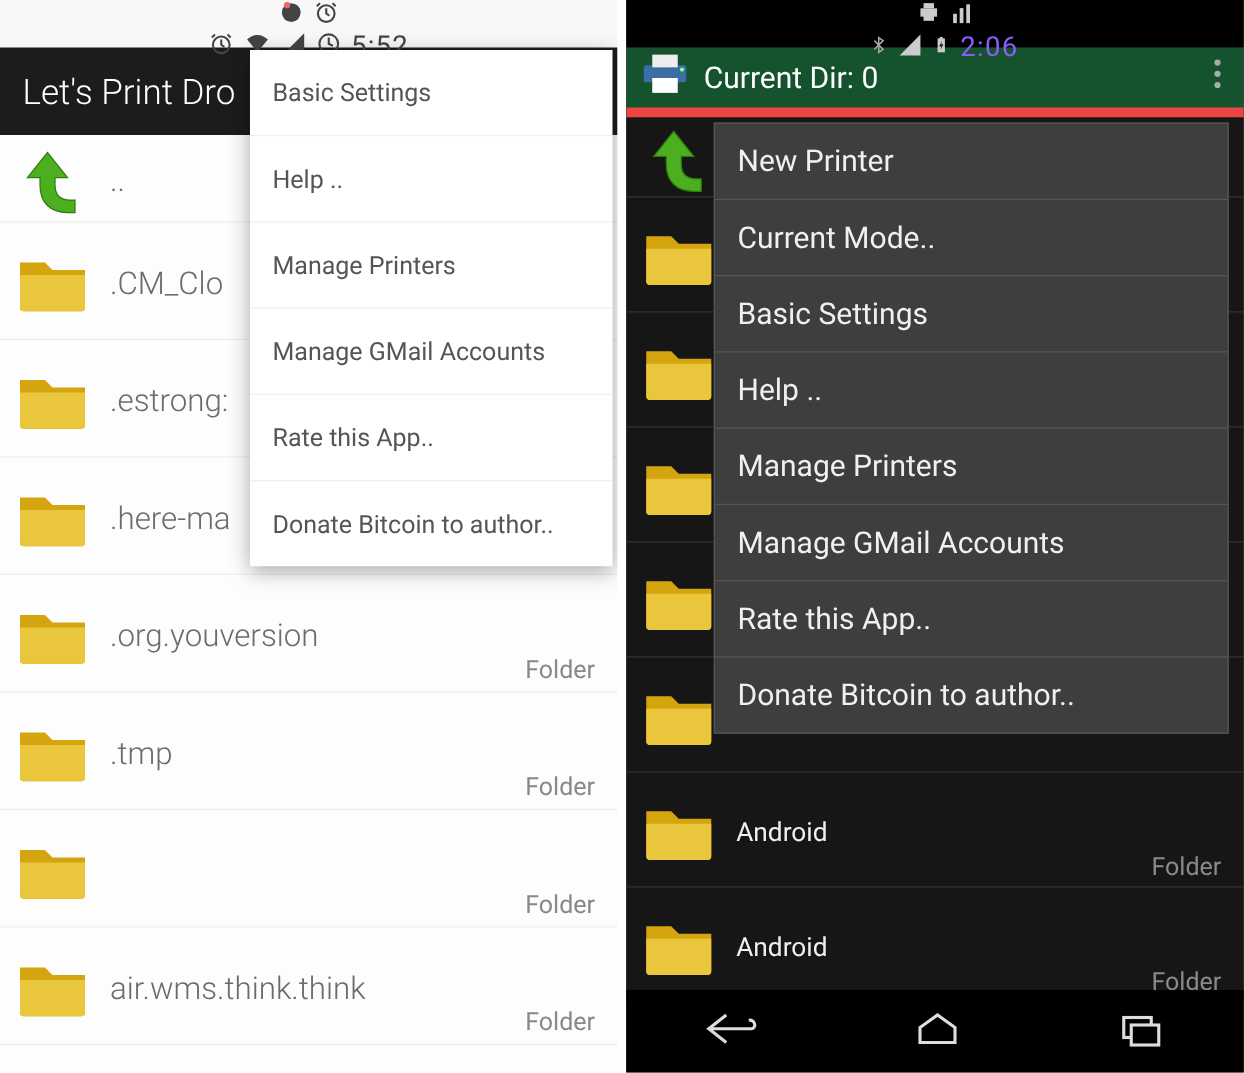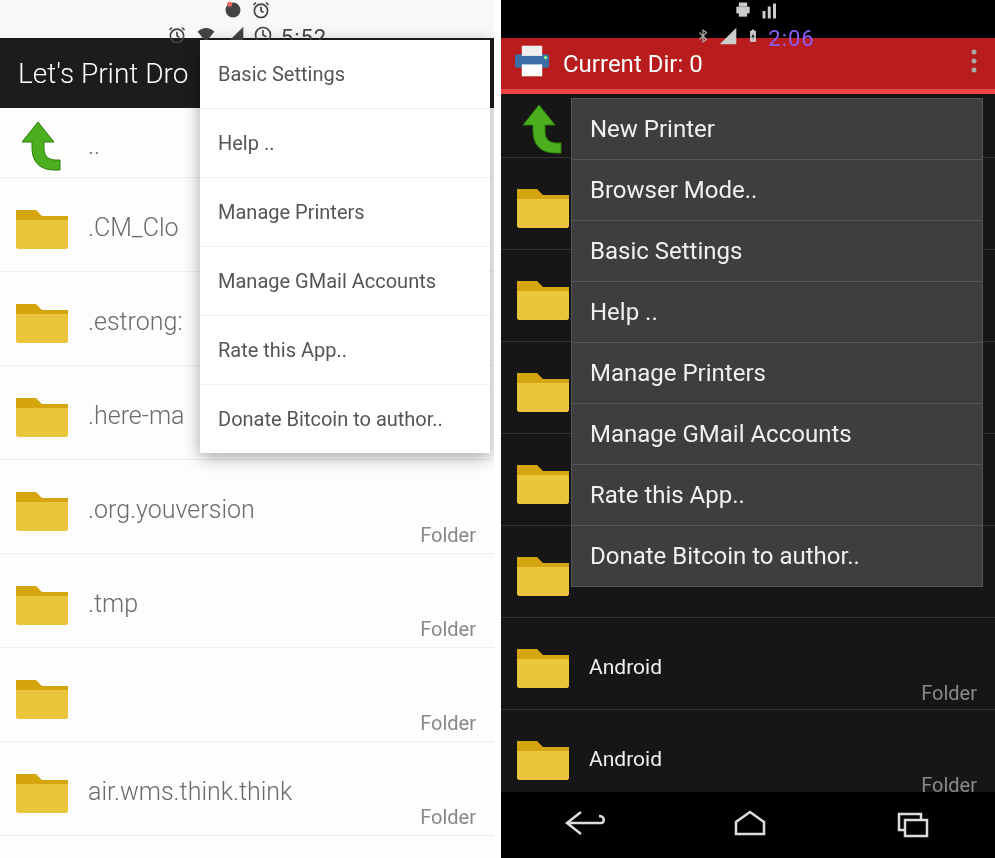--- a/index.html
+++ b/index.html
@@ -43,27 +43,27 @@
     display:flex;
     align-items:center;
     padding: 0 18px;
     font-size: 28px;
     font-weight:300;
   }
 
   
   .appbar-right {
     height: 56px;
-    background:#b91c1c;
+    background:#14532d;
     color:#fff;
     display:flex;
     align-items:center;
     padding: 0 10px;
     font-size: 24px;
-    border-bottom: 5px solid #ef4444;
+    border-bottom: 8px solid #ef4444;
   }
   .printer-icon { margin-right:10px; }
   .appbar-right .title { flex:1; }
   .overflow-dots { color:#aaa; font-size:26px; padding:0 8px; }
 
   
   .list-light { background:#fdfdfd; }
   .list-dark  { background:#161616; }
   .row {
     display:flex;
@@ -408,21 +408,21 @@
             </svg></span>
           <span class="fname-dark">Android</span>
           <span class="ftype-dark">Folder</span>
         </div>
       </div>
   </div>
 
   <div class="menu-dark">
     <div id="right-menu">
         <div class="mi">New Printer</div>
-        <div class="mi">Browser Mode..</div>
+        <div class="mi">Current Mode..</div>
         <div class="mi">Basic Settings</div>
         <div class="mi">Help ..</div>
         <div class="mi">Manage Printers</div>
         <div class="mi">Manage GMail Accounts</div>
         <div class="mi">Rate this App..</div>
         <div class="mi">Donate Bitcoin to author..</div>
       </div>
   </div>
 
   <div class="navbar">

